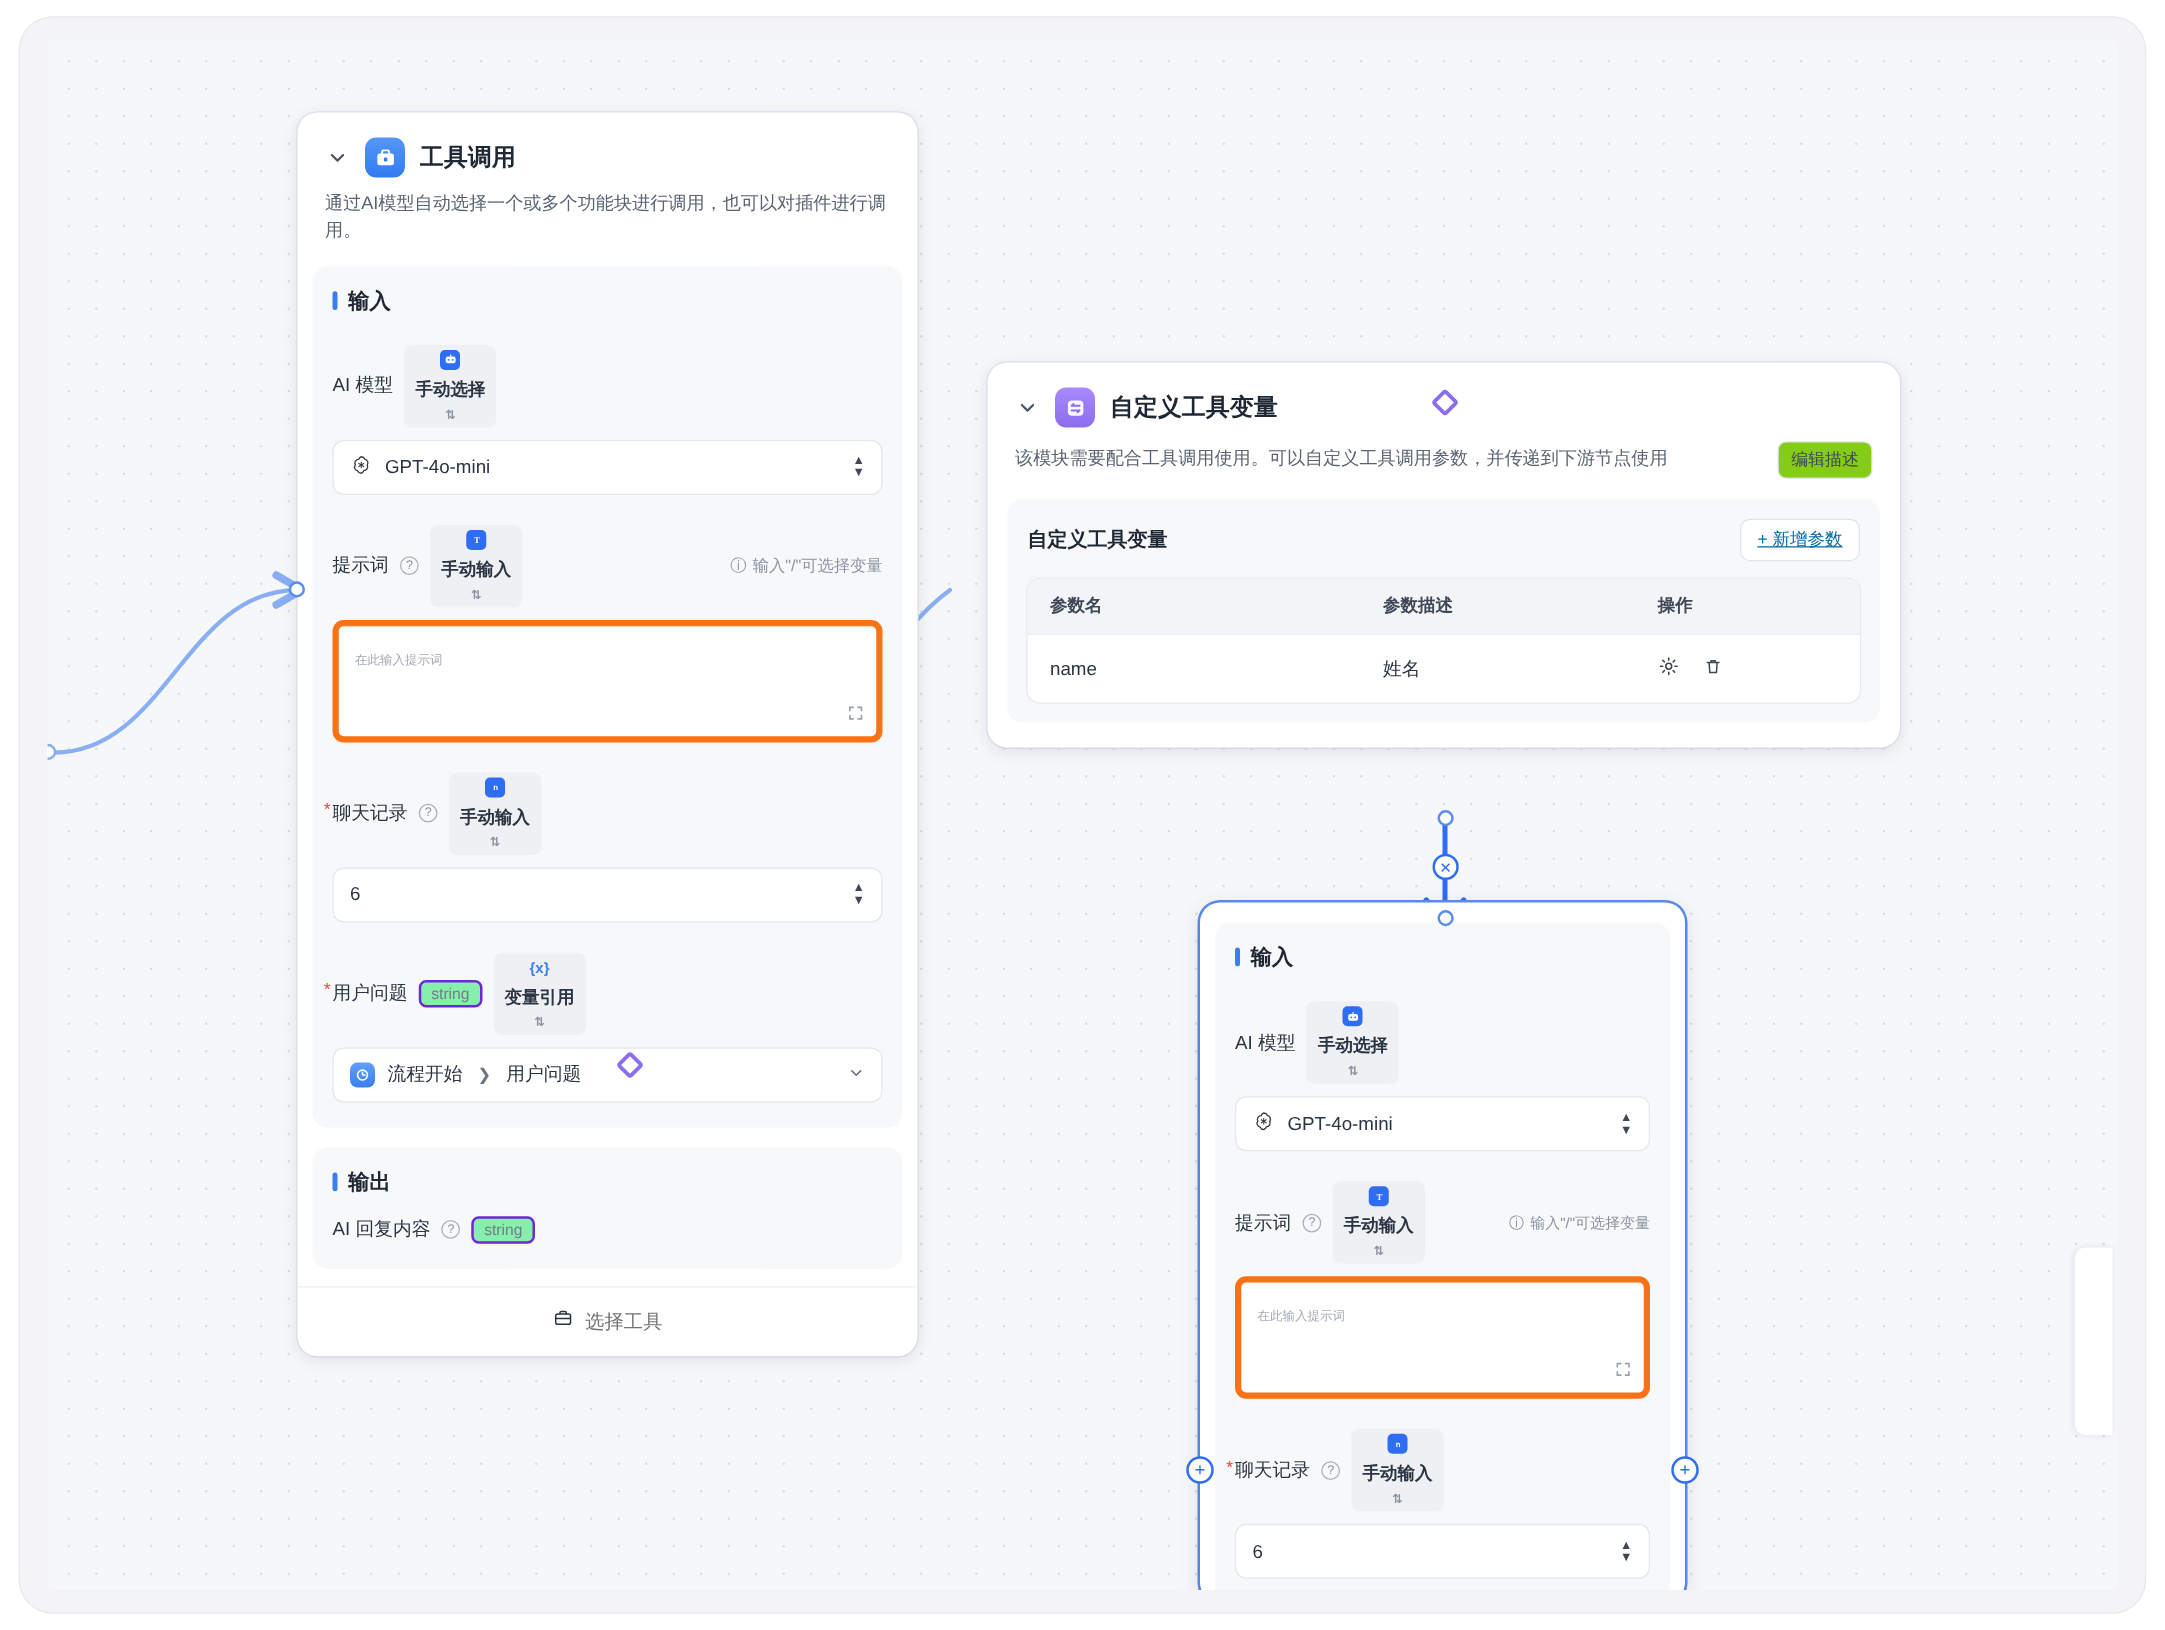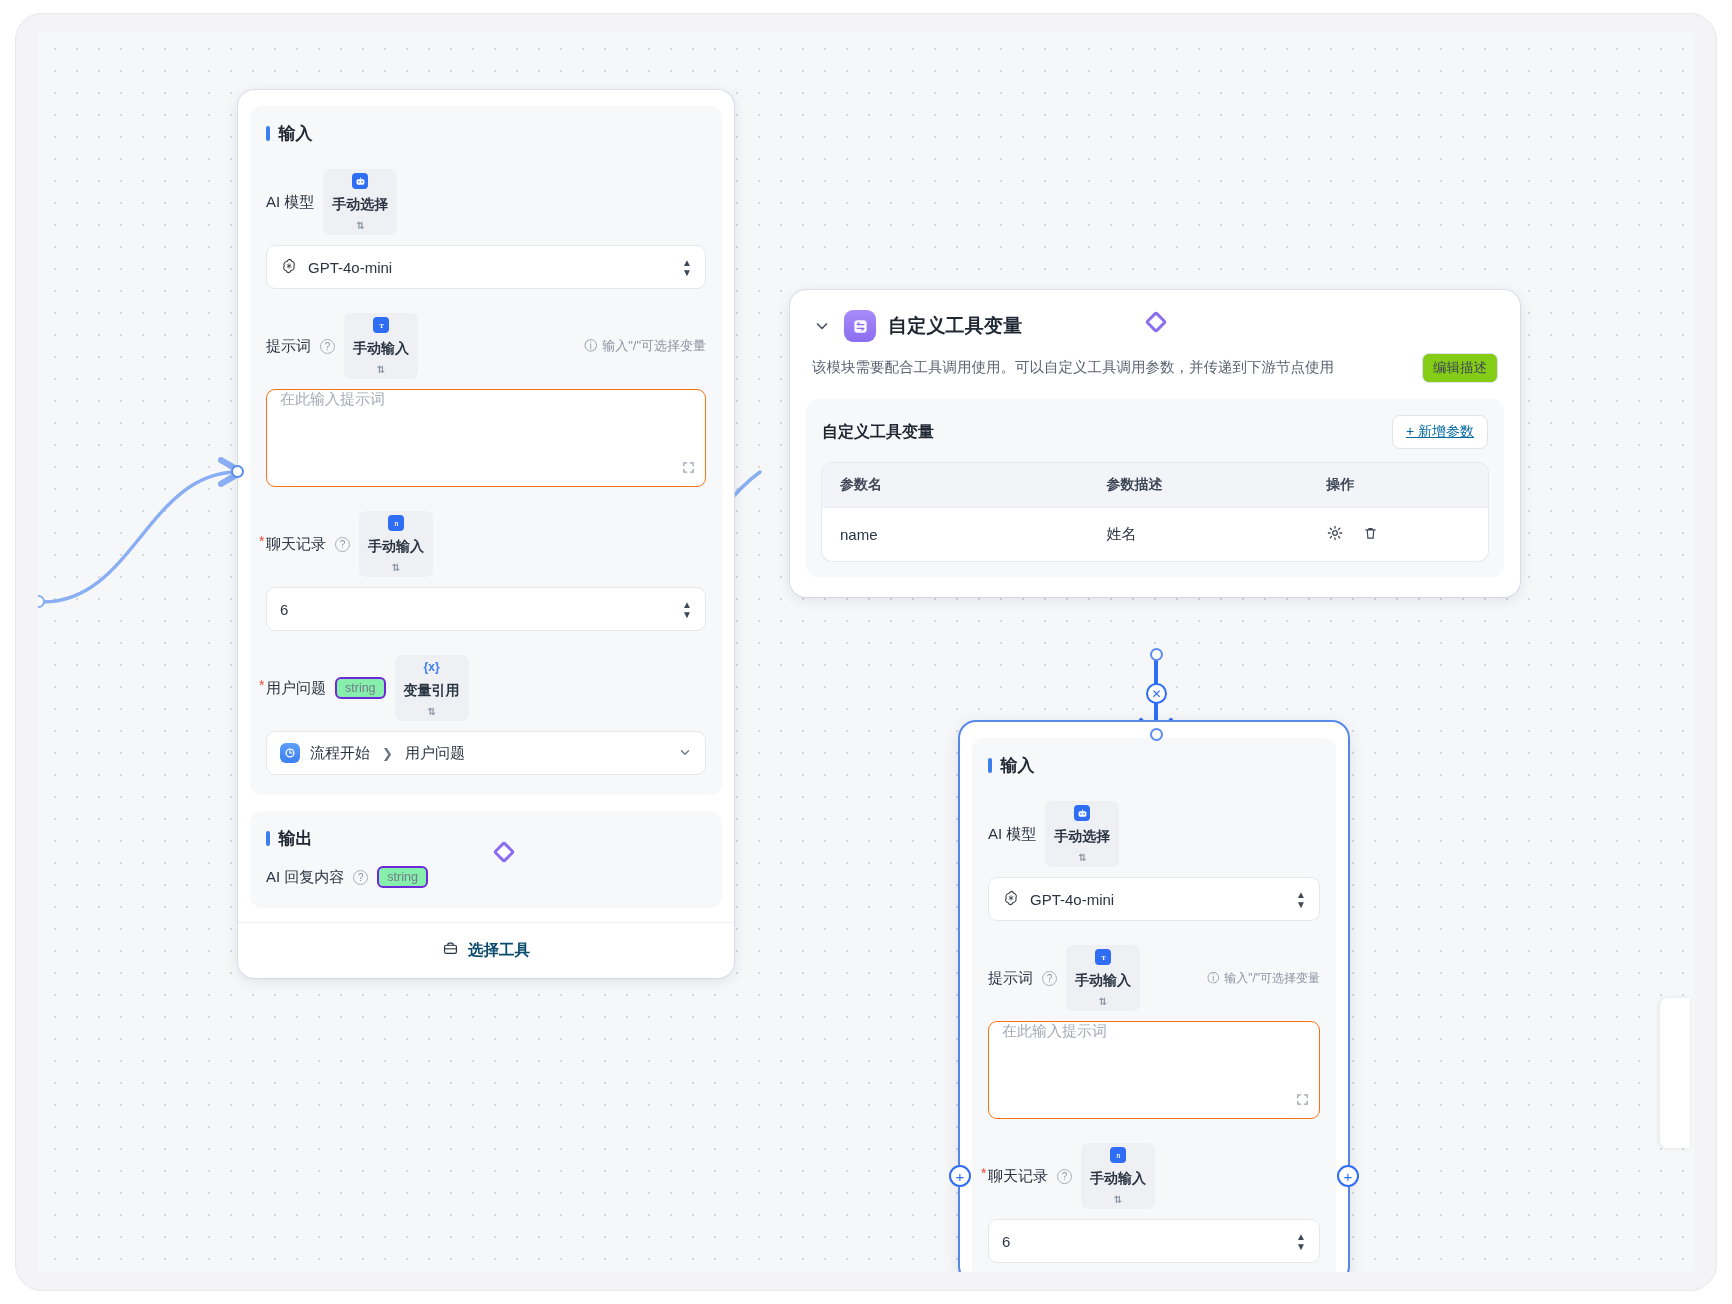--- a/index.html
+++ b/index.html
@@ -119,39 +119,39 @@
     margin-top: 10px; background: #ffffff;
     border: 1px solid #e4e7ec; border-radius: 9px;
     height: 44px; display: flex; align-items: center; gap: 10px;
     padding: 0 13px; font-size: 15px; color: #2b3442; cursor: pointer;
   }
   .ctl .grow { flex: 1 1 auto; overflow: hidden; text-overflow: ellipsis; white-space: nowrap; }
   .stepper { display: flex; flex-direction: column; gap: 3px; color: #3f4757; }
   .stepper span { font-size: 10px; line-height: 7px; }
   .textarea {
     margin-top: 10px; background: #ffffff;
-    border: 1px solid #f97316; border-radius: 9px;
-    height: 98px; position: relative; padding: 0 13px;
-    font-size: 15px; color: #a3aab6; cursor: text;
+    border: 5px solid #f97316; border-radius: 9px;
+    height: 98px; position: relative; padding: 20px 13px;
+    font-size: 10px; color: #a3aab6; cursor: text;
   }
   .expand-ico {
     position: absolute; right: 10px; bottom: 9px; color: #9aa2ae;
   }
   .ref-chip {
     width: 20px; height: 20px; border-radius: 6px; flex: none;
     background: linear-gradient(180deg,#5fa0f8,#3b7ef0);
     display: flex; align-items: center; justify-content: center;
   }
   .breadcrumb-sep { color: #6b7482; font-size: 13px; margin: 0 2px; }
   .out-row { display: flex; align-items: center; gap: 9px; }
 
   .node-footer {
     border-top: 1px solid #edeef1;
     height: 56px; display: flex; align-items: center; justify-content: center;
-    gap: 9px; font-size: 15.5px; color: #0c4a6e; font-weight: 700; cursor: pointer;
+    gap: 9px; font-size: 15.5px; color: #737373; font-weight: 400; cursor: pointer;
   }
 
   
   .table-card {
     margin: 16px 16px 20px 16px; background: #f7f8fa;
     border-radius: 12px; padding: 16px;
   }
   .table-card-head {
     display: flex; align-items: center; justify-content: space-between; margin-bottom: 14px;
   }
@@ -231,20 +231,40 @@
     <div class="port" style="left:193px; top:433px;"></div>
     <div class="diamond" style="left:458px; top:812px;"></div>
     <div class="diamond" style="left:1110px; top:282px;"></div>
     <div class="port" style="left:1112px; top:616px;"></div>
     <div class="del-badge" style="left:1108px; top:651px;">✕</div>
     <div class="port" style="left:1112px; top:696px;"></div>
     <div class="plus-handle" style="left:911px; top:1133px;">+</div>
     <div class="plus-handle" style="left:1299px; top:1133px;">+</div>
 
     <div class="node" style="left:200px; top:58px; width:496px;">
+      <div class="node-head">
+        <div class="head-row">
+          <div class="chev">
+            <svg width="16" height="16" viewBox="0 0 16 16">
+                <path d="M3.5 6 L8 10.5 L12.5 6" fill="none" stroke="currentColor" stroke-width="1.7" stroke-linecap="round" stroke-linejoin="round"></path>
+              </svg>
+          </div>
+          <div class="node-icon icon-blue">
+            <svg width="19" height="19" viewBox="0 0 20 20">
+              <path d="M7 6V4.8A1.3 1.3 0 0 1 8.3 3.5h3.4A1.3 1.3 0 0 1 13 4.8V6" fill="none" stroke="#fff" stroke-width="1.5" stroke-linecap="round"></path>
+              <rect x="3" y="6" width="14" height="10" rx="2" fill="#fff"></rect>
+              <rect x="8.6" y="9.4" width="2.8" height="3.4" rx="1" fill="#2f7cf0"></rect>
+            </svg>
+          </div>
+          <div class="node-title">工具调用</div>
+        </div>
+        <div class="node-desc">
+          <span class="desc-text">通过AI模型自动选择一个或多个功能块进行调用，也可以对插件进行调用。</span>
+        </div>
+      </div>
 
       <div class="section">
         <div class="section-title">输入</div>
 
         <div class="field">
           <div class="field-row">
             <span class="field-label">AI 模型</span>
             <span class="mode-pill">
               <span class="pill-ico bot">
                 <svg width="11" height="11" viewBox="0 0 14 14">

